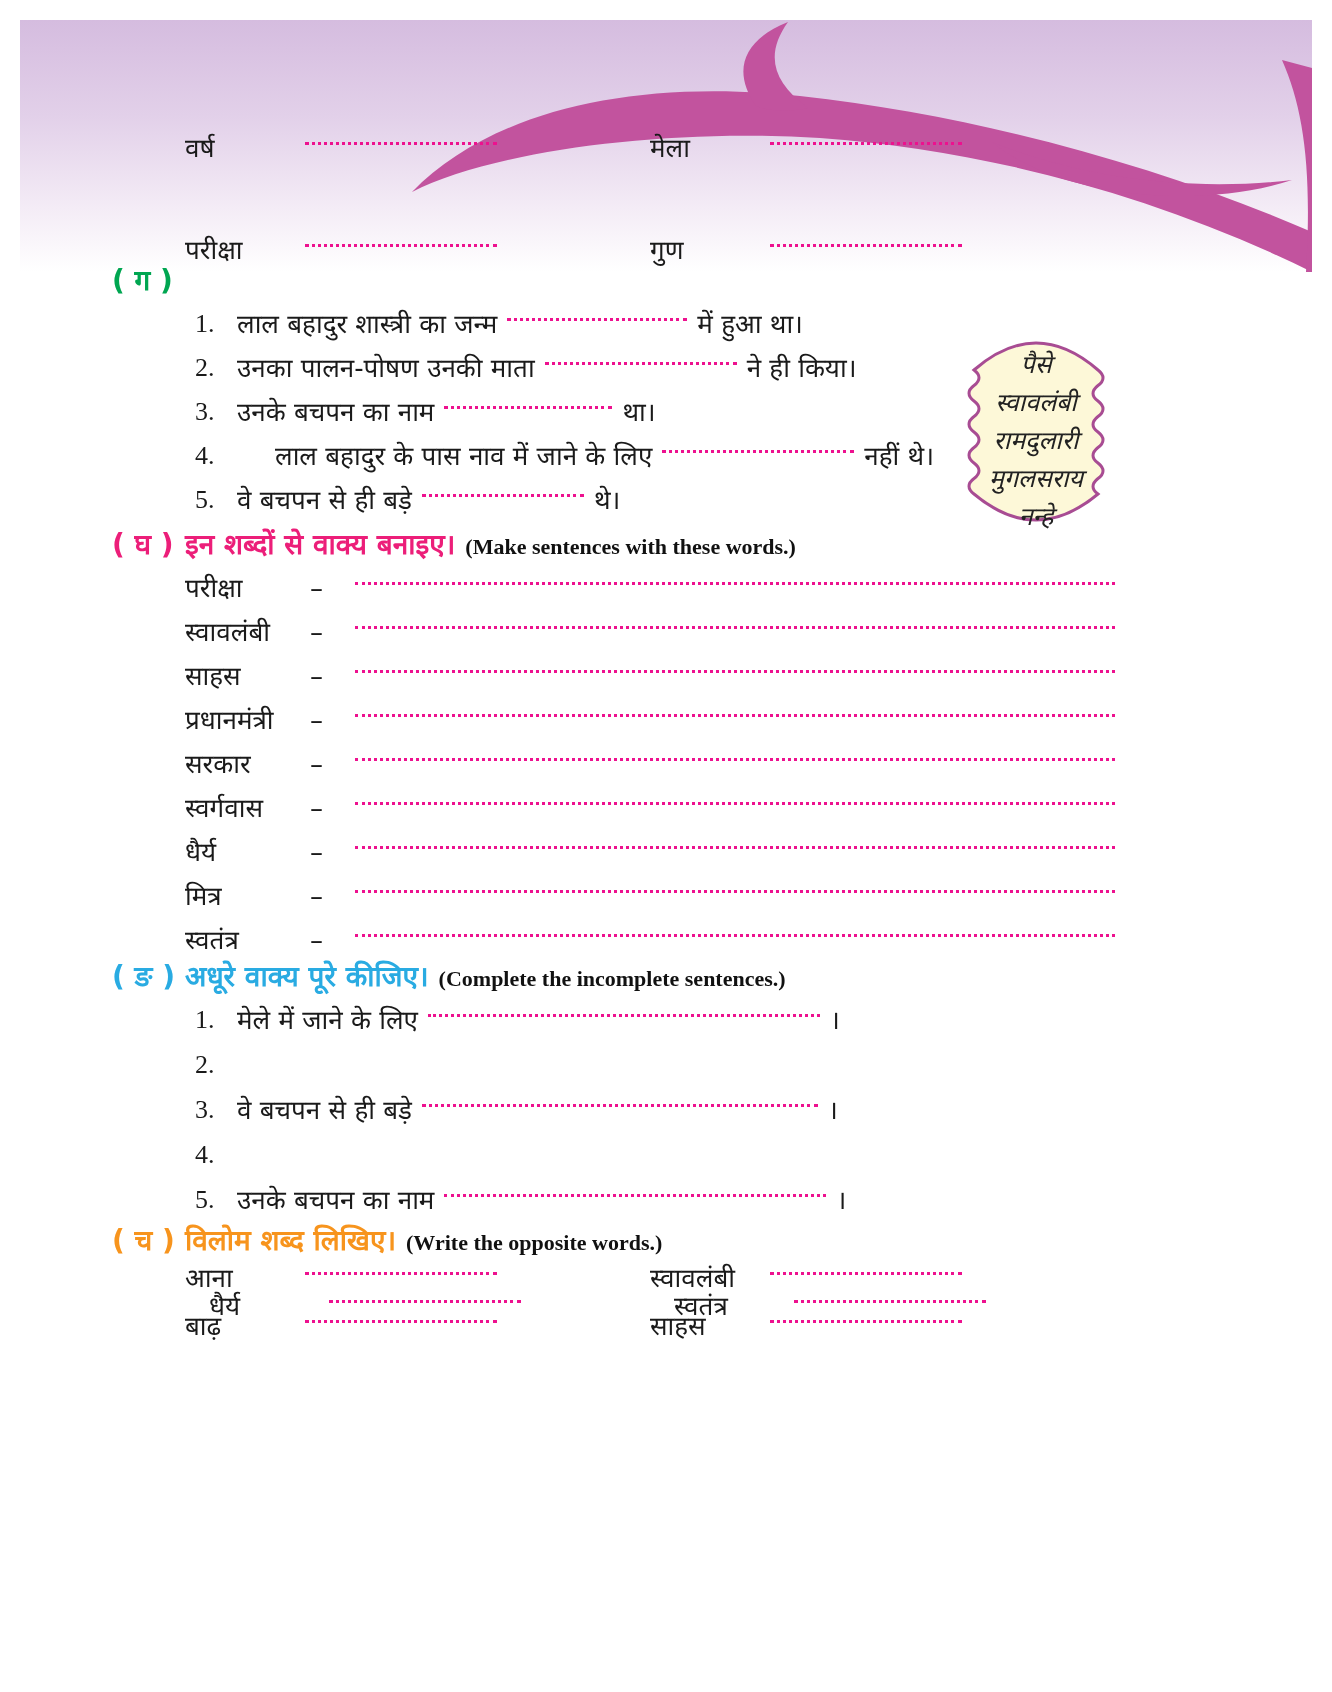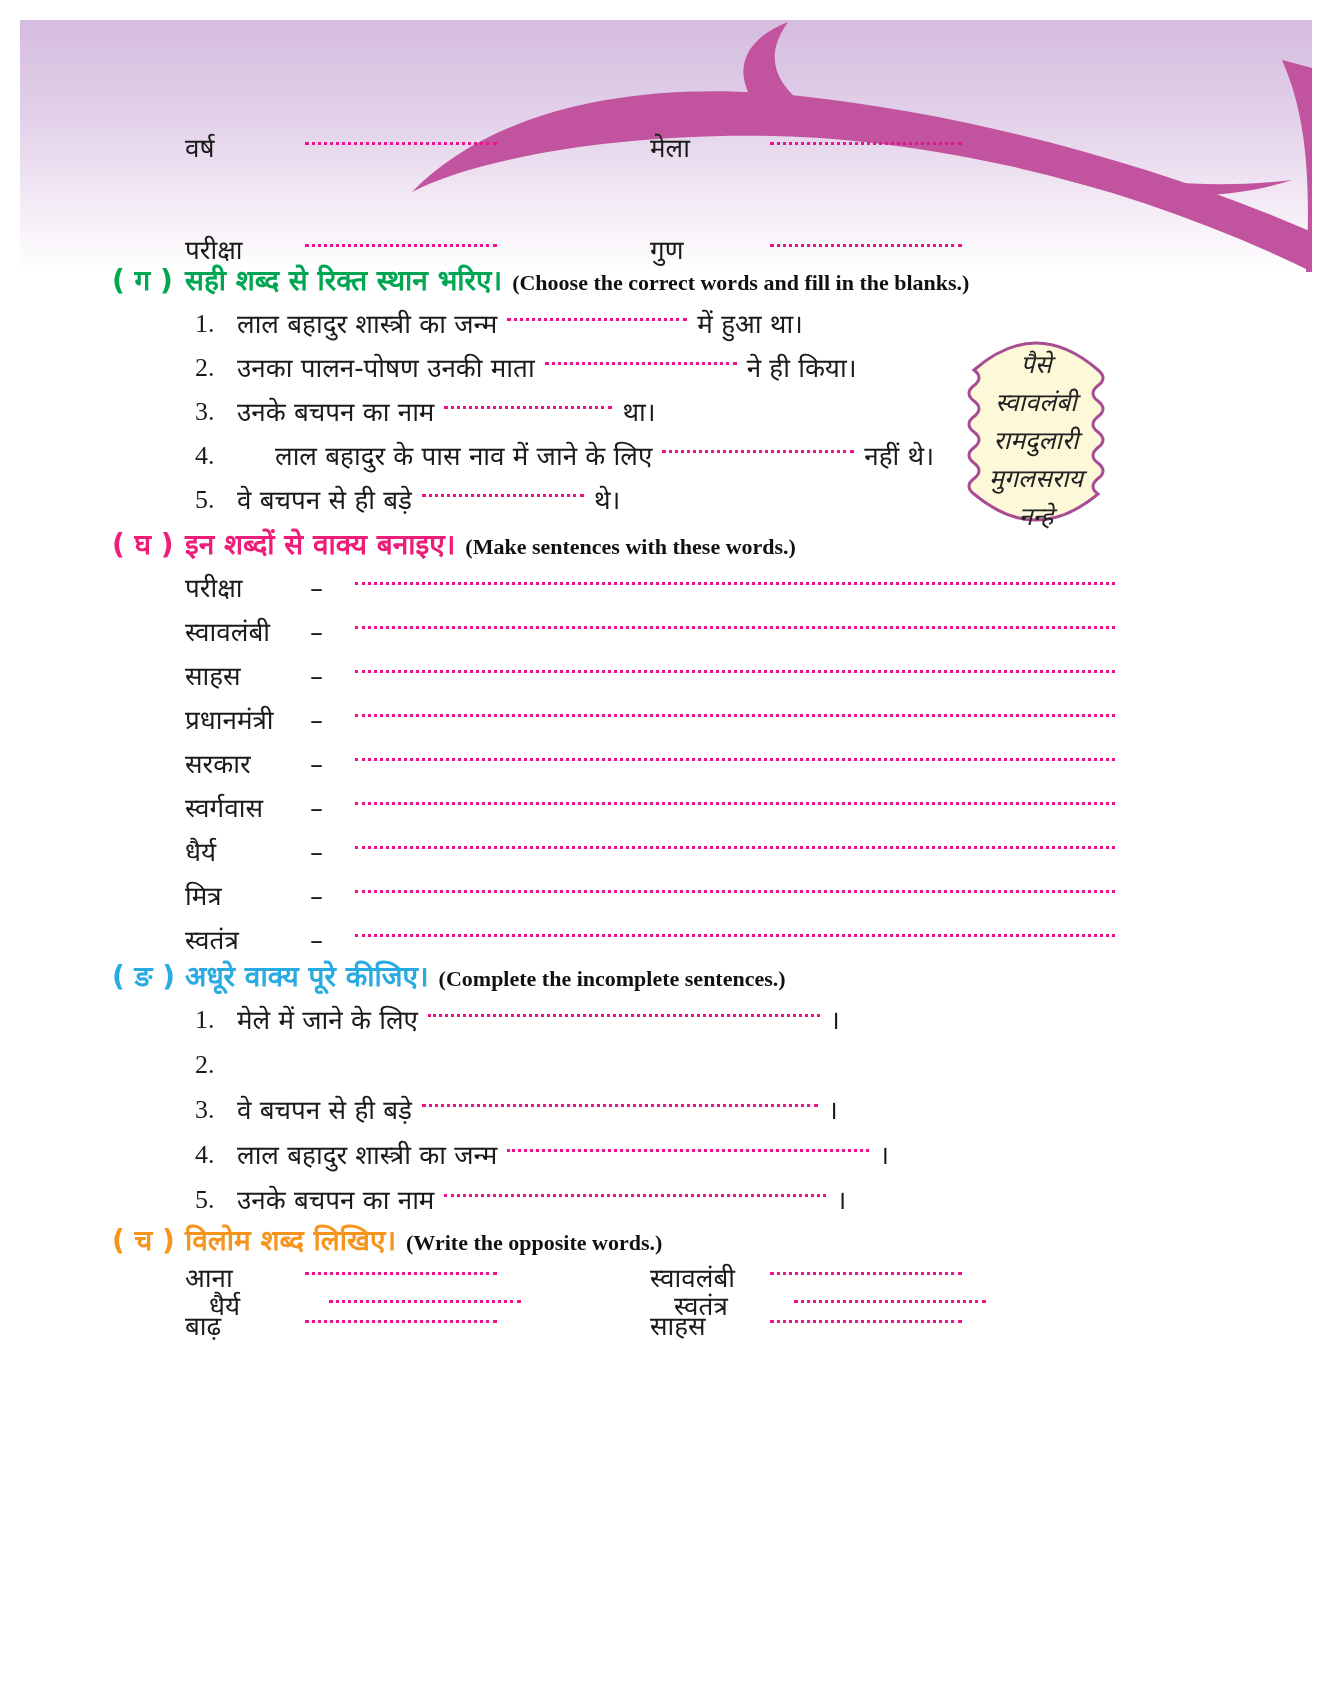--- a/index.html
+++ b/index.html
@@ -79,23 +79,20 @@
   </div>
 
   <div class="line" style="left:185px; top:130px;">
     <span class="hword w120">वर्ष</span><span class="blank" style="width:192px; margin:0;"></span><span class="gap"></span><span class="hword w120">मेला</span><span class="blank" style="width:192px; margin:0;"></span>
   </div>
   <div class="line" style="left:185px; top:232px;">
     <span class="hword w120">परीक्षा</span><span class="blank" style="width:192px; margin:0;"></span><span class="gap"></span><span class="hword w120">गुण</span><span class="blank" style="width:192px; margin:0;"></span>
   </div>
 
   <span class="marker c-green" style="left:112px; top:262px;">( ग )</span>
-  <div class="headline" style="left:185px; top:262px;">
-    <span class="h-hi c-green">सही शब्द से रिक्त स्थान भरिए।</span><span class="h-en">(Choose the correct words and fill in the blanks.)</span>
-  </div>
   <span class="num" style="left:195px; top:306px;">1.</span>
   <div class="line" style="left:237px; top:306px;">
     <span>लाल बहादुर शास्त्री का जन्म</span><span class="blank" style="width:180px;"></span><span>में हुआ था।</span>
   </div>
   <span class="num" style="left:195px; top:350px;">2.</span>
   <div class="line" style="left:237px; top:350px;">
     <span>उनका पालन-पोषण उनकी माता</span><span class="blank" style="width:192px;"></span><span>ने ही किया।</span>
   </div>
   <span class="num" style="left:195px; top:394px;">3.</span>
   <div class="line" style="left:237px; top:394px;">
@@ -144,23 +141,20 @@
   <span class="num" style="left:195px; top:1002px;">1.</span>
   <div class="line" style="left:237px; top:1002px;">
     <span>मेले में जाने के लिए</span><span class="blank" style="width:392px;"></span><span>।</span>
   </div>
   <span class="num" style="left:195px; top:1047px;">2.</span>
   <span class="num" style="left:195px; top:1092px;">3.</span>
   <div class="line" style="left:237px; top:1092px;">
     <span>वे बचपन से ही बड़े</span><span class="blank" style="width:396px;"></span><span>।</span>
   </div>
   <span class="num" style="left:195px; top:1137px;">4.</span>
-  <div class="line" style="left:237px; top:1137px;">
-    <span>लाल बहादुर शास्त्री का जन्म</span><span class="blank" style="width:362px;"></span><span>।</span>
-  </div>
   <span class="num" style="left:195px; top:1182px;">5.</span>
   <div class="line" style="left:237px; top:1182px;">
     <span>उनके बचपन का नाम</span><span class="blank" style="width:382px;"></span><span>।</span>
   </div>
 
   <span class="marker c-orange" style="left:112px; top:1222px;">( च )</span>
   <div class="headline" style="left:185px; top:1222px;">
     <span class="h-hi c-orange">विलोम शब्द लिखिए।</span><span class="h-en">(Write the opposite words.)</span>
   </div>
   <div class="line" style="left:185px; top:1260px;">

